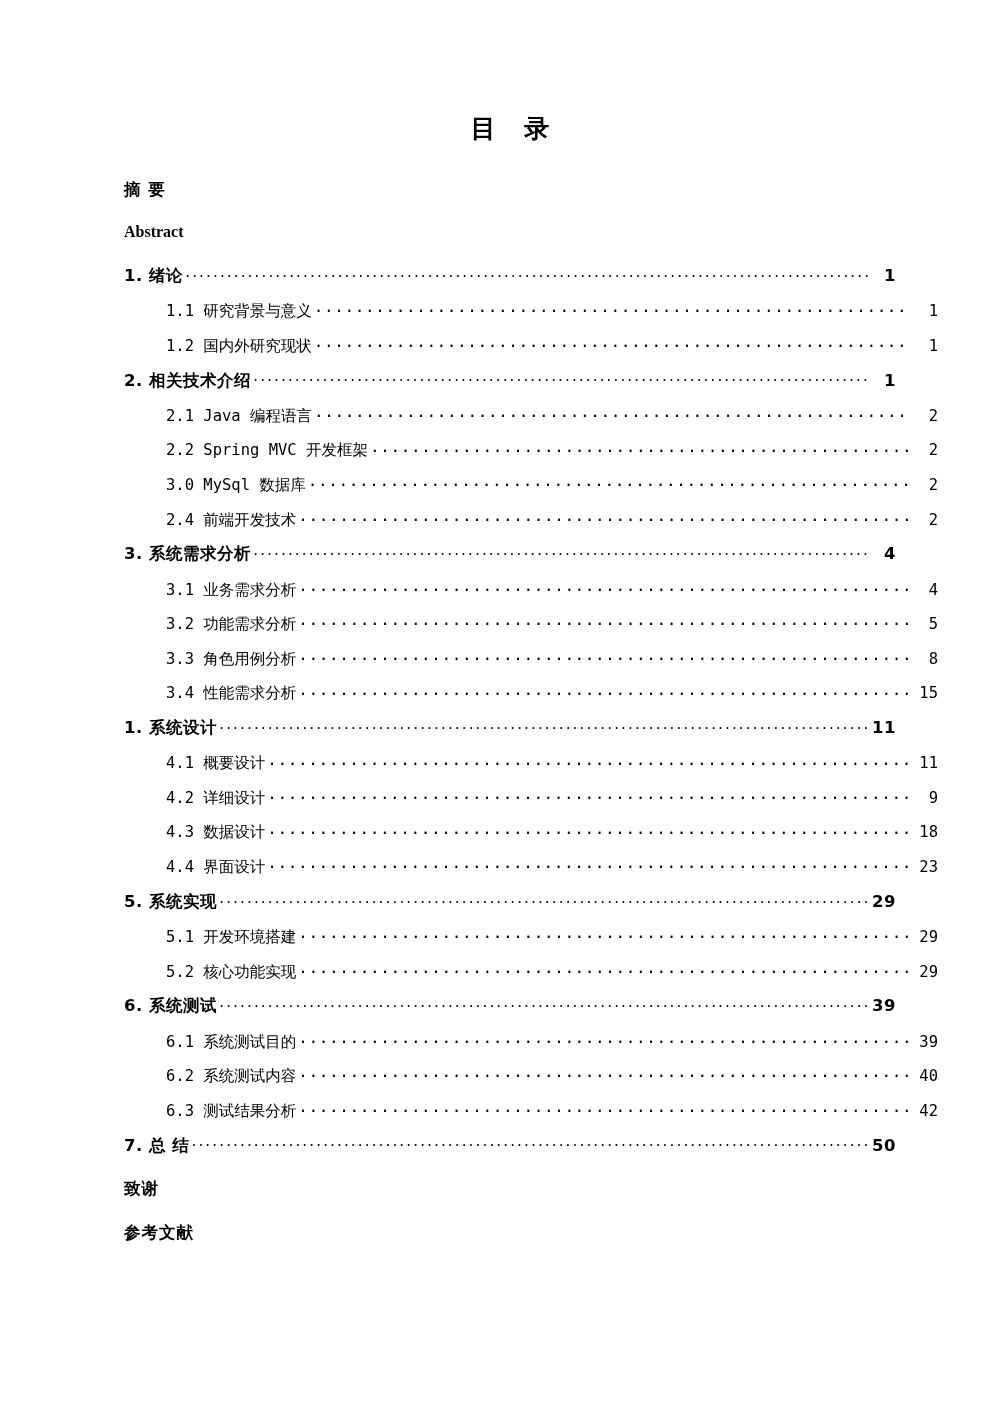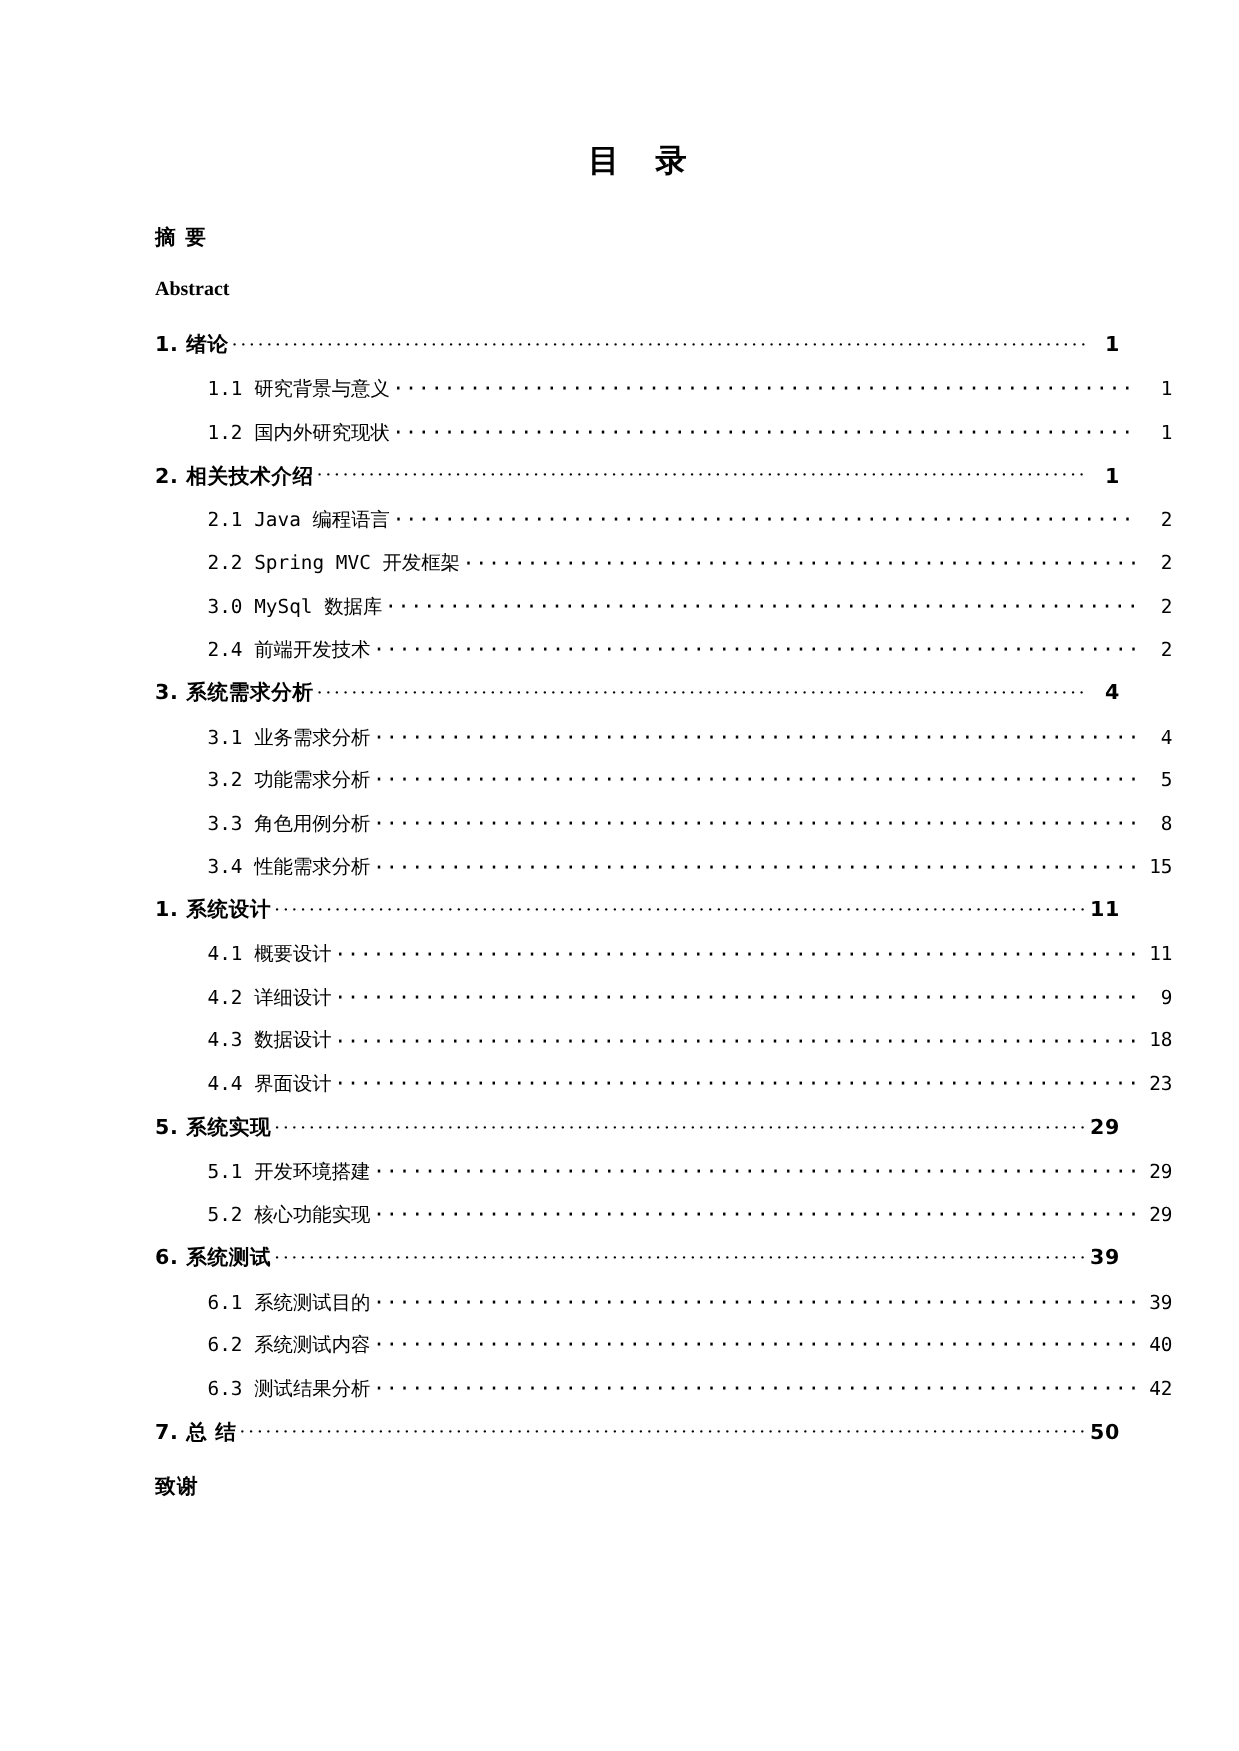--- a/index.html
+++ b/index.html
@@ -249,16 +249,17 @@
         <div class="toc-row lvl1">
           <span class="lbl">7. 总 结</span>
           <span class="leader">·······················································································································</span>
           <span class="pg">50</span>
         </div>
       </div>
 
     <div class="spacer-10"></div>
     <div>
       <div class="tail-entry" style="margin-bottom:22px;">致谢</div>
+      <div class="tail-entry">参考文献</div>
     </div>
 
   </div>
 </div>
 
 </body></html>

